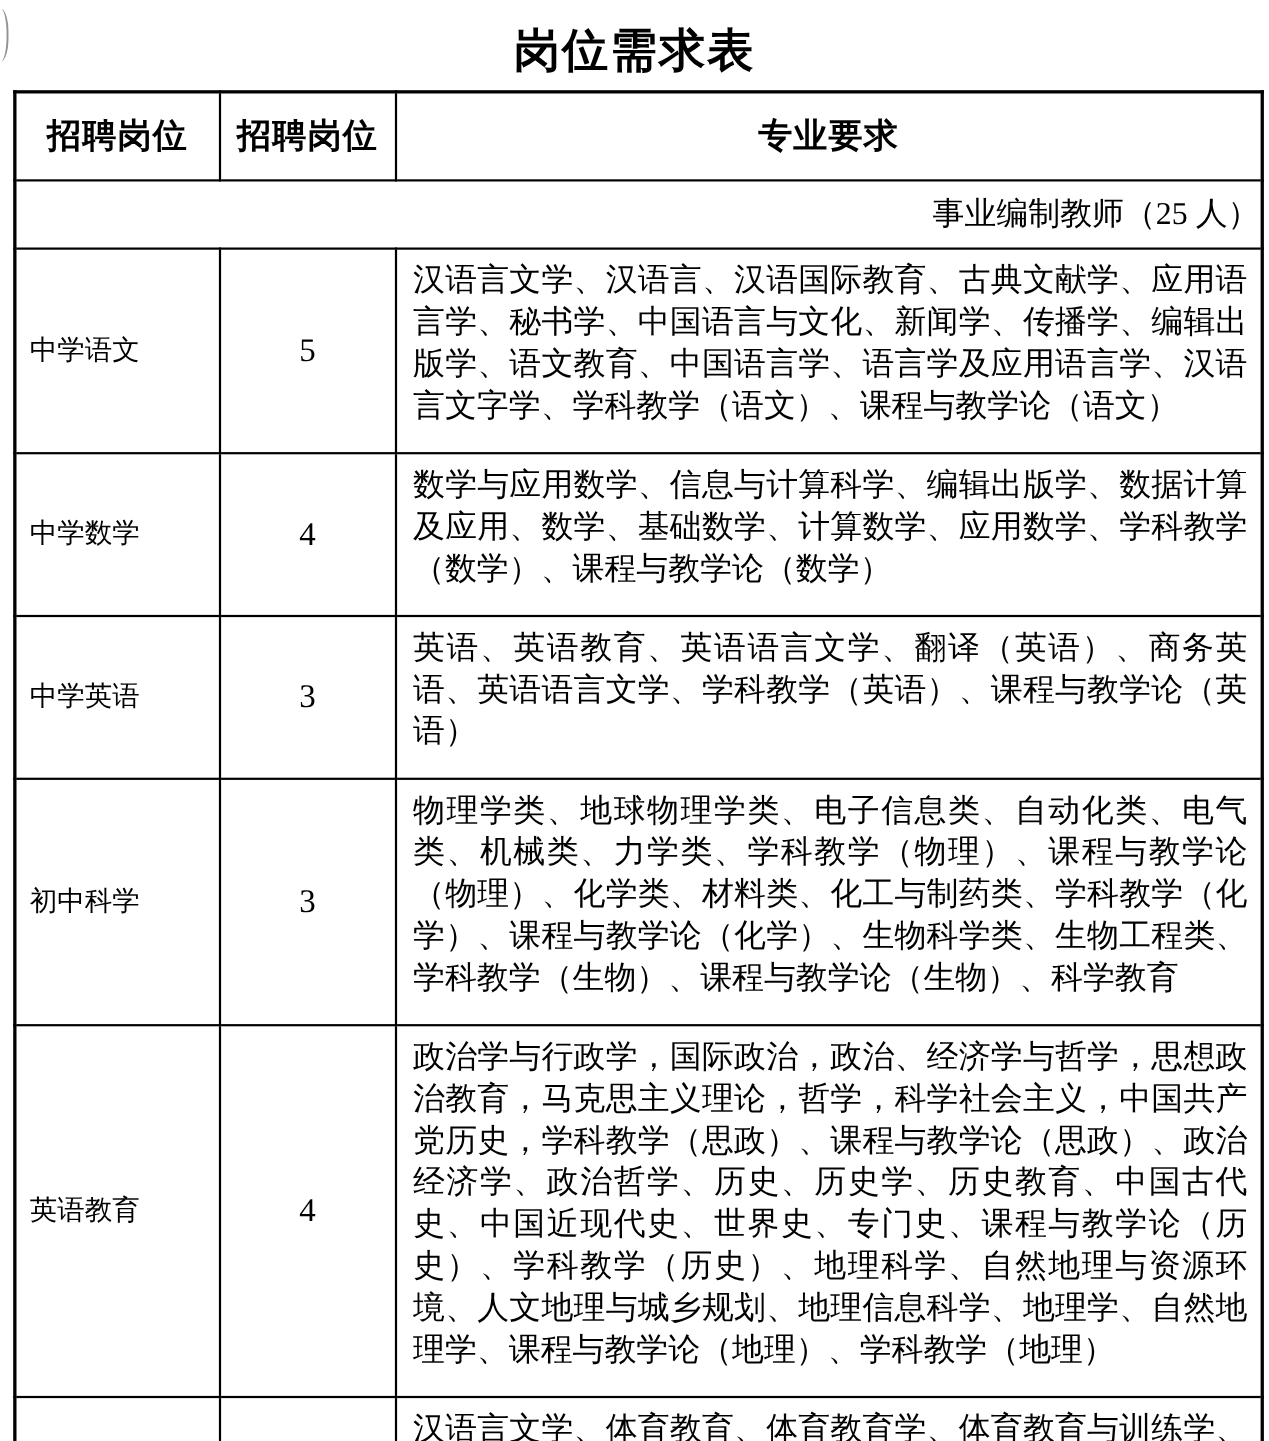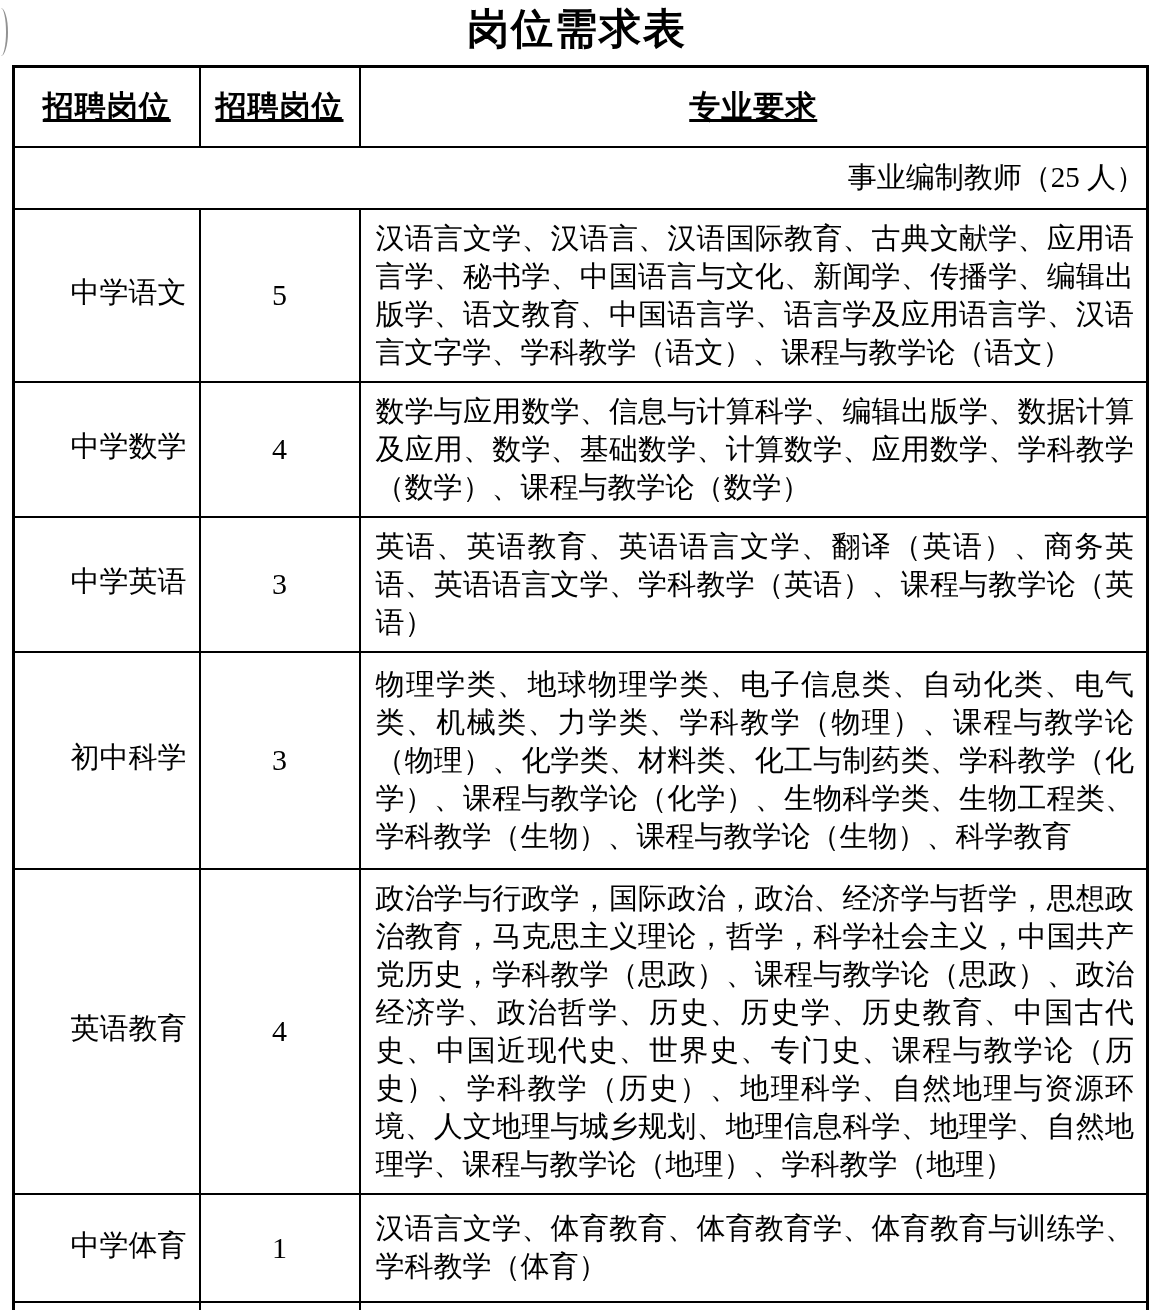--- a/index.html
+++ b/index.html
@@ -25,21 +25,21 @@
     border-right: 2px solid #777;
     border-radius: 0 60% 60% 0 / 0 50% 50% 0;
     opacity: .8;
   }
   .doc-title {
     text-align: center;
     font-family: "Liberation Sans", sans-serif;
     font-weight: bold;
     font-size: 42px;
     letter-spacing: 2px;
-    padding-top: 3px;
+    padding-top: 20px;
     line-height: 52px;
   }
   table.req-table {
     border-collapse: collapse;
     table-layout: fixed;
     width: 1134px;
     margin: 10px 0 0 12px;
     border: 3px solid #000;
   }
   .req-table td {
@@ -47,44 +47,42 @@
     vertical-align: middle;
     word-break: break-all;
   }
   tr.header-row { height: 80px; }
   .header-cell {
     font-family: "Liberation Sans", sans-serif;
     font-weight: bold;
     font-size: 31px;
     text-align: center;
     letter-spacing: 1px;
-    text-decoration: underline;
   }
   tr.section-row { height: 62px; }
   .section-cell {
     font-size: 29px;
     padding-left: 16px;
     text-align: right;
   }
   .pos-cell {
-    text-align: right;
-    font-size: 29px;
+    text-align: left;
+    font-size: 25px;
     padding: 4px 12px;
     line-height: 40px;
-    font-family: Liberation Mono, monospace;
   }
   .cnt-cell {
     text-align: center;
     font-size: 30px;
   }
   .req-cell {
     font-size: 29px;
     line-height: 38px;
     text-align: justify;
-    padding: 9px 12px 10px 15px;
+    padding: 9px 12px 23px 15px;
     border-radius: 18px;
   }
   tr.row-0 { height: 154px; }
   tr.row-1 { height: 115px; }
   tr.row-2 { height: 96px; }
   tr.row-3 { height: 217px; }
   tr.row-4 { height: 305px; }
   tr.row-5 { height: 108px; }
   tr.row-6 { height: 106px; }
 </style>

